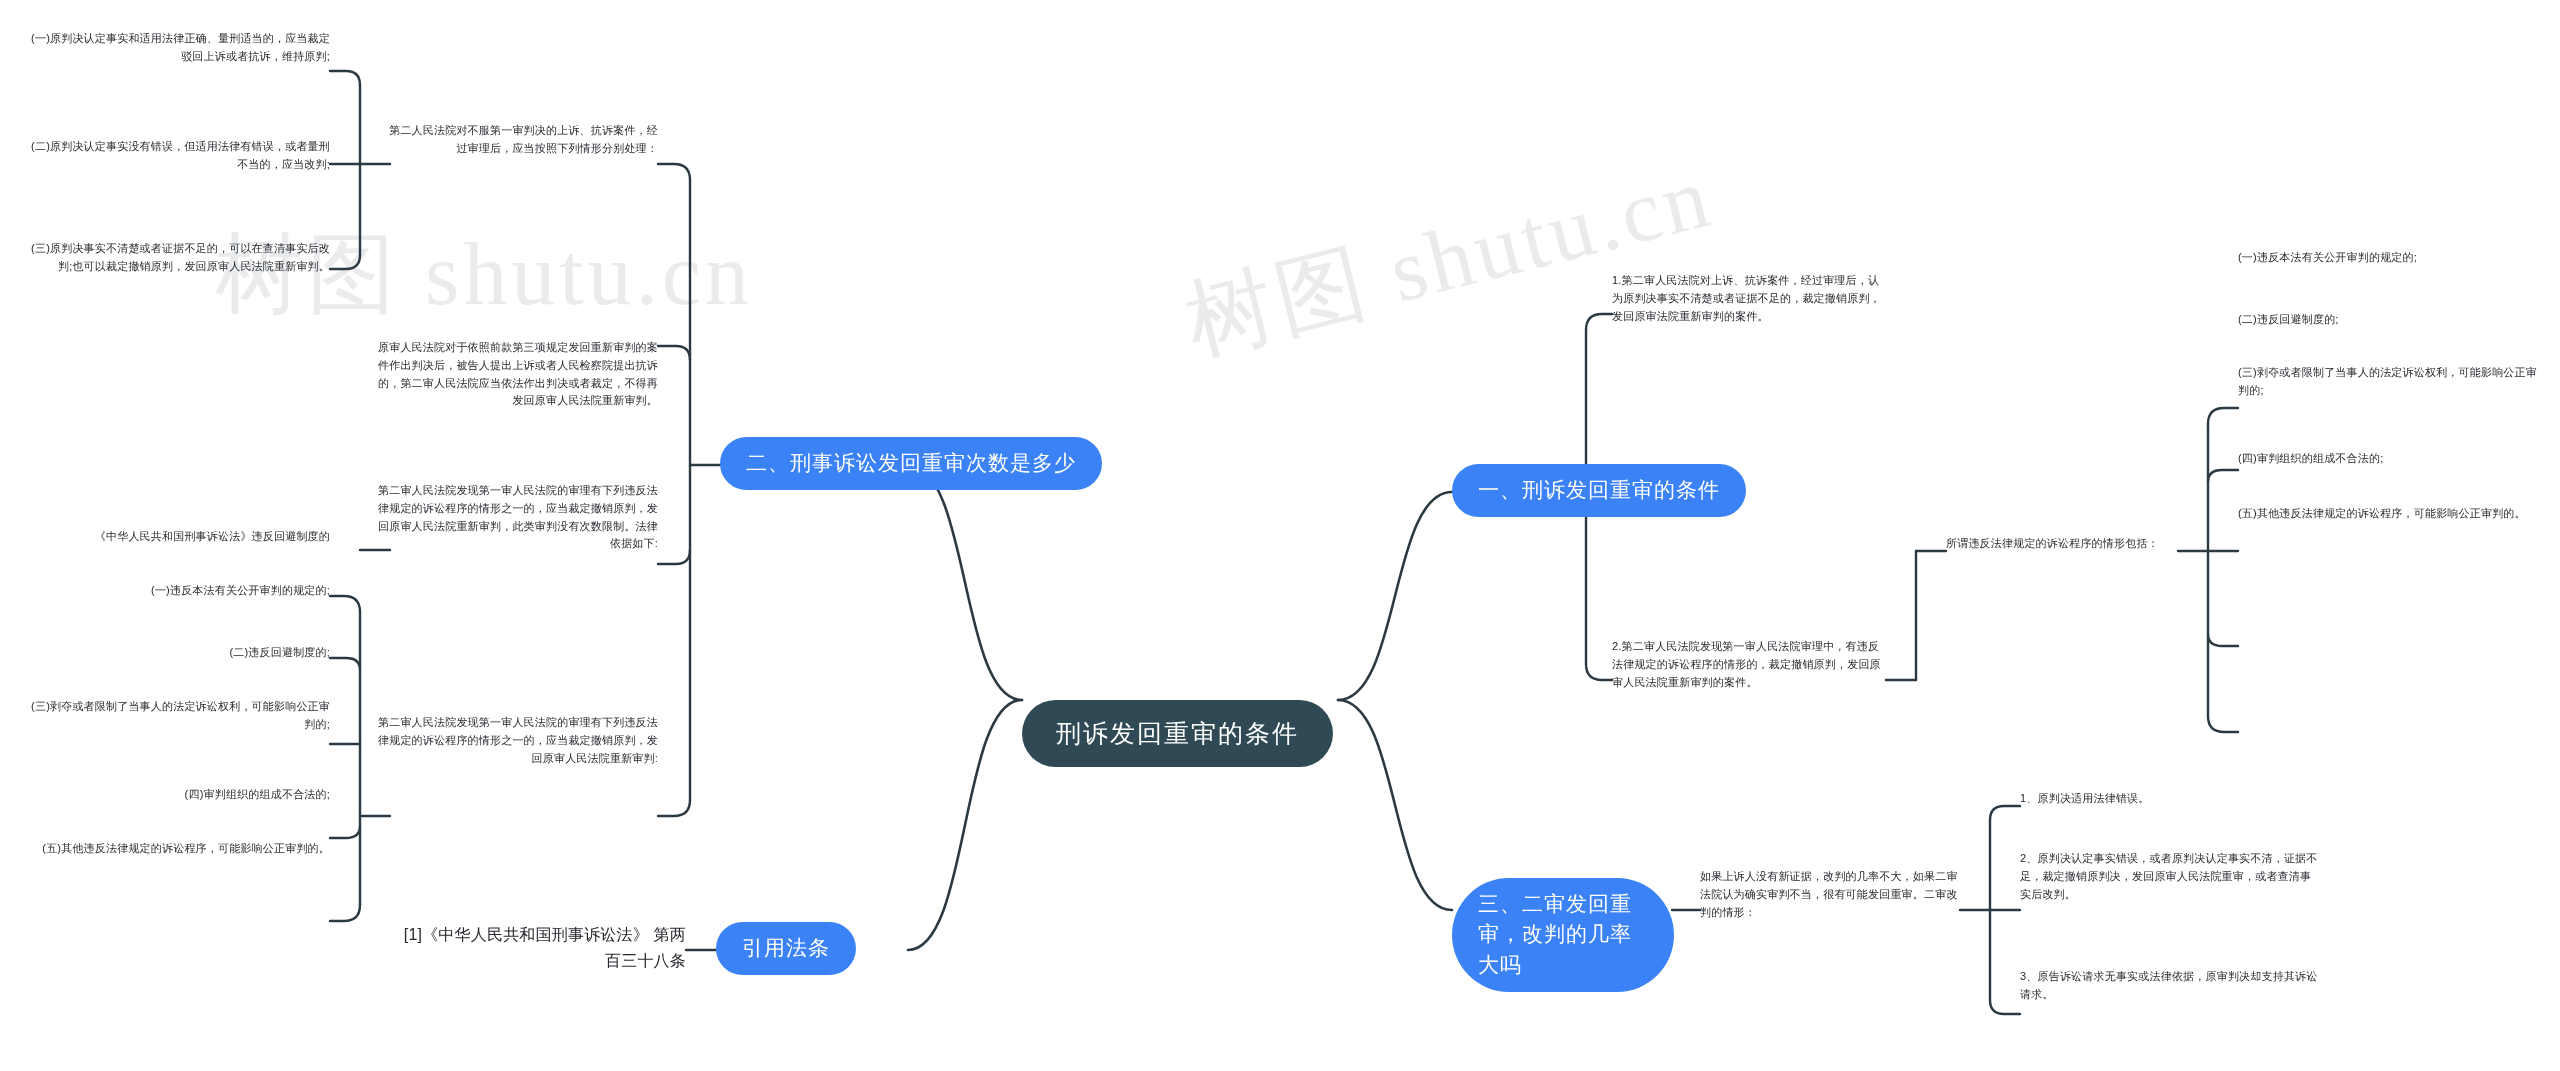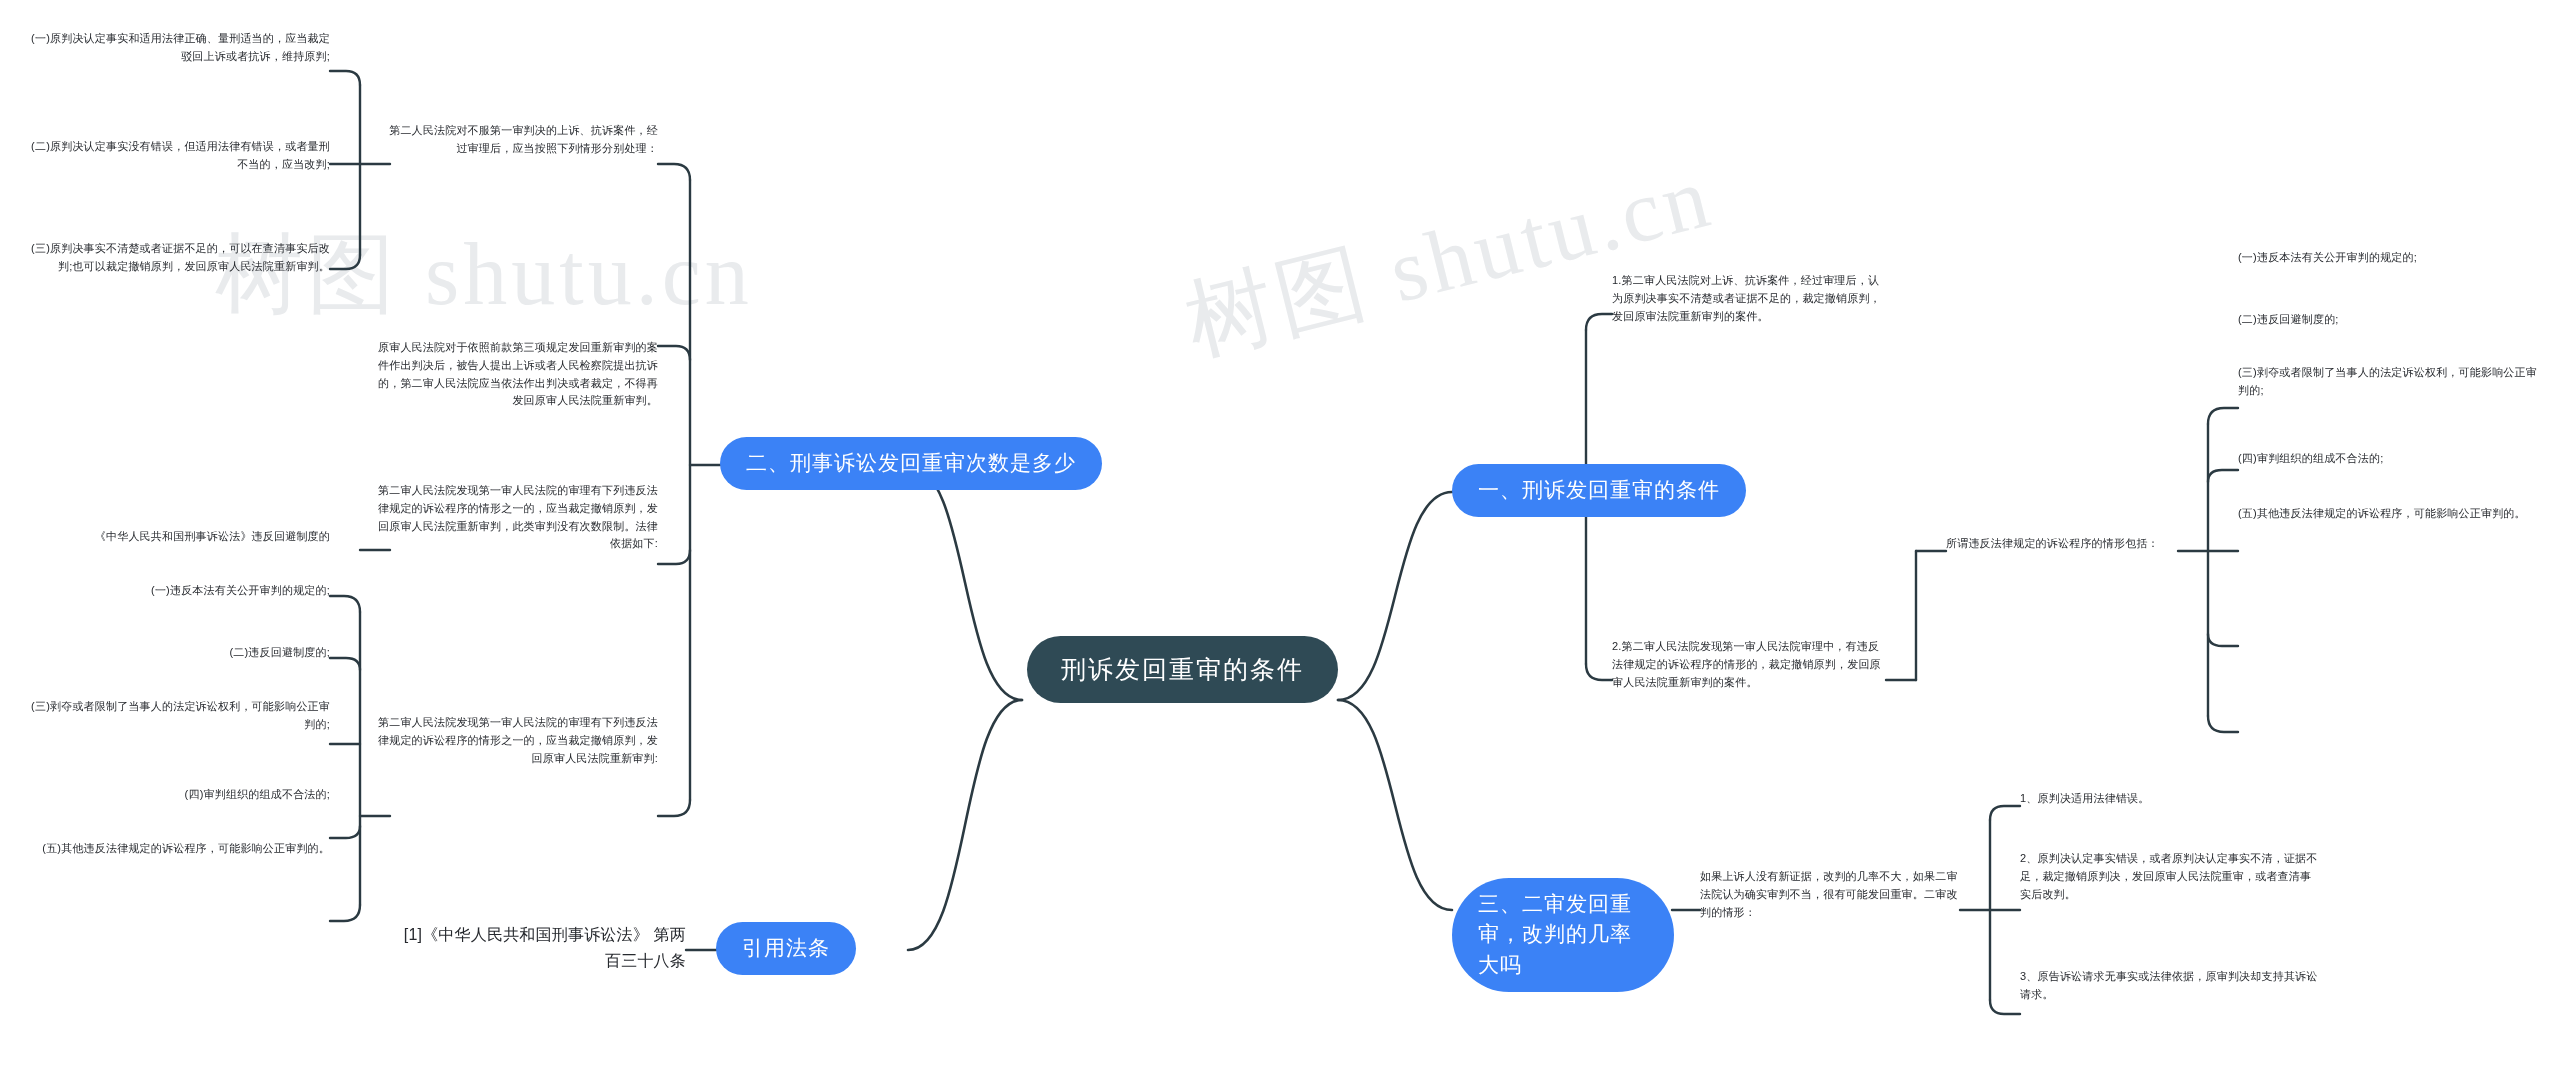--- a/index.html
+++ b/index.html
@@ -134,21 +134,21 @@
       <path d="M360,905 q0,16 -16,16 L330,921"></path>
       <path d="M360,670 q0,-12 -14,-12 L330,658"></path>
       <path d="M360,744 L330,744"></path>
       <path d="M360,826 q0,12 -14,12 L330,838"></path>
 
       <path d="M716,950 L686,950"></path>
 
     </g>
   </svg>
 
-  <div class="node" style="left:1022px; top:636px; width:316px; text-align:right;">
+  <div class="node" style="left:1022px; top:700px; width:316px; text-align:left;">
     <span class="pill root">刑诉发回重审的条件</span>
   </div>
 
   <div class="node" style="left:1452px; top:464px;">
     <span class="pill topic">一、刑诉发回重审的条件</span>
   </div>
 
   <div class="node leaf right" style="left:1612px; top:272px; width:270px;">1.第二审人民法院对上诉、抗诉案件，经过审理后，认为原判决事实不清楚或者证据不足的，裁定撤销原判，发回原审法院重新审判的案件。</div>
 
   <div class="node leaf right" style="left:1612px; top:638px; width:270px;">2.第二审人民法院发现第一审人民法院审理中，有违反法律规定的诉讼程序的情形的，裁定撤销原判，发回原审人民法院重新审判的案件。</div>

